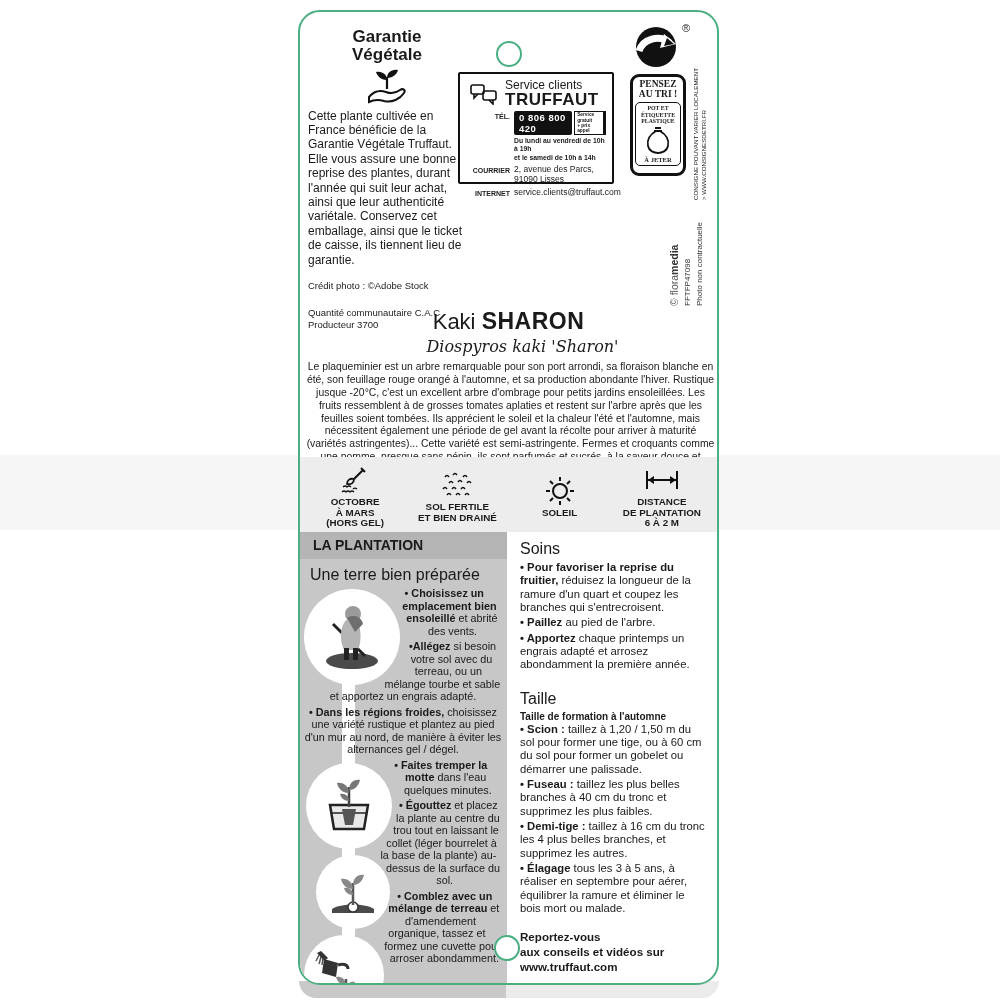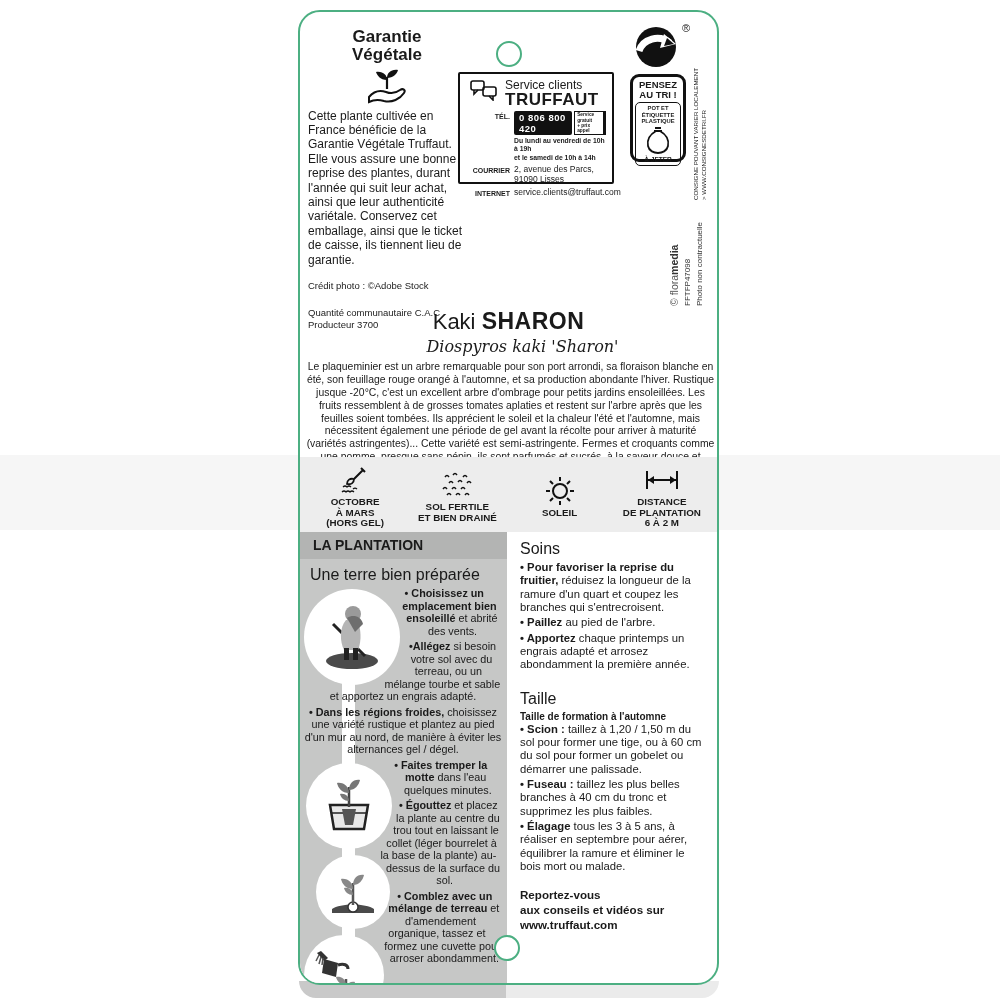--- a/index.html
+++ b/index.html
@@ -30,37 +30,37 @@
   .garantie{position:absolute;left:8px;top:16px;width:158px;}
   .garantie h2{font-size:17px;line-height:1.05;text-align:center;font-weight:bold;}
   .garantie .hand{display:block;margin:3px auto 2px;}
   .garantie p{font-size:12px;line-height:1.2;}
   .credit{font-size:9.5px;margin-top:13px;}
   .quantite{font-size:9.5px;line-height:1.25;margin-top:16px;}
 
   
   .service{position:absolute;left:158px;top:60px;width:156px;height:112px;border:2px solid #111;
            border-radius:2px;padding:5px 6px;background:#fff;}
-  .svc-head{display:flex;align-items:flex-start;gap:5px;margin-left:4px;}
+  .svc-head{display:flex;align-items:center;gap:5px;margin-left:4px;}
   .svc-head .tt{line-height:1;}
   .svc-small{font-size:12px;}
   .svc-brand{font-size:17px;font-weight:bold;letter-spacing:.5px;}
   .svc-row{display:flex;gap:4px;margin-top:3px;}
   .svc-lab{width:44px;text-align:right;font-weight:bold;font-size:7px;flex:none;padding-top:2px;}
   .svc-val{font-size:8.5px;line-height:1.15;}
   .tel-line{display:flex;align-items:center;gap:2px;}
   .tel-badge{background:#111;color:#fff;font-weight:bold;font-size:9.5px;padding:1px 5px;border-radius:2px;letter-spacing:.5px;}
   .tel-note{font-size:4.8px;font-weight:bold;border:1px solid #111;padding:0 2px;line-height:1.1;border-right:3px solid #111;}
   .hours{font-size:6.8px;font-weight:bold;margin-top:2px;line-height:1.25;}
 
   
   .greendot{position:absolute;left:334px;top:12px;width:58px;height:50px;}
   .greendot .r{position:absolute;right:2px;top:-2px;font-size:11px;}
-  .pensez{position:absolute;left:330px;top:62px;width:56px;height:88px;border:3px solid #111;border-radius:9px;
-          padding:2px;background:#fff;text-align:center;}
+  .pensez{position:absolute;left:330px;top:62px;width:56px;height:102px;border:3px solid #111;border-radius:9px;
+          padding:2px;background:#fff;text-align:center;font-family:Liberation Serif, serif;}
   .pensez .t1{font-weight:bold;font-size:9.5px;line-height:1.05;margin:1px 0 2px;}
   .pensez .inner{border:1.5px solid #111;border-radius:5px;padding:2px 1px;display:flex;flex-direction:column;align-items:center;}
   .pensez .t2{font-weight:bold;font-size:5.8px;line-height:1.15;}
   .pensez .t3{font-weight:bold;font-size:6.5px;margin-top:1px;}
 
   .rot{position:absolute;transform:rotate(-90deg);transform-origin:left top;}
   .consigne{left:392px;top:188px;width:170px;height:16px;font-size:6.2px;line-height:1.25;color:#222;}
   .flora{left:367px;top:294px;width:100px;height:44px;font-size:8px;line-height:1.45;color:#333;}
   .flora .brand{font-size:10.5px;color:#555;}
   .flora .brand b{color:#333;}
@@ -315,20 +315,21 @@
 
     <div class="col-right">
       <div class="rc-sub">Soins</div>
       <p class="tip"><b>• Pour favoriser la reprise du fruitier,</b><span> réduisez la longueur de la ramure d'un quart et coupez les branches qui s'entrecroisent.</span></p>
       <p class="tip"><b>• Paillez</b><span> au pied de l'arbre.</span></p>
       <p class="tip"><b>• Apportez</b><span> chaque printemps un engrais adapté et arrosez abondamment la première année.</span></p>
       <div class="rc-sub" style="margin-top:18px;">Taille</div>
       <div class="rc-sub2">Taille de formation à l'automne</div>
       <p class="tip"><b>• Scion :</b><span> taillez à 1,20 / 1,50 m du sol pour former une tige, ou à 60 cm du sol pour former un gobelet ou démarrer une palissade.</span></p>
       <p class="tip"><b>• Fuseau :</b><span> taillez les plus belles branches à 40 cm du tronc et supprimez les plus faibles.</span></p>
+      <p class="tip"><b>• Demi-tige :</b><span> taillez à 16 cm du tronc les 4 plus belles branches, et supprimez les autres.</span></p>
       <p class="tip"><b>• Élagage</b><span> tous les 3 à 5 ans, à réaliser en septembre pour aérer, équilibrer la ramure et éliminer le bois mort ou malade.</span></p>
       <div class="rc-footer pre">Reportez-vous
 aux conseils et vidéos sur
 www.truffaut.com</div>
     </div>
   </div>
 
 </div>
 
 </body></html>

